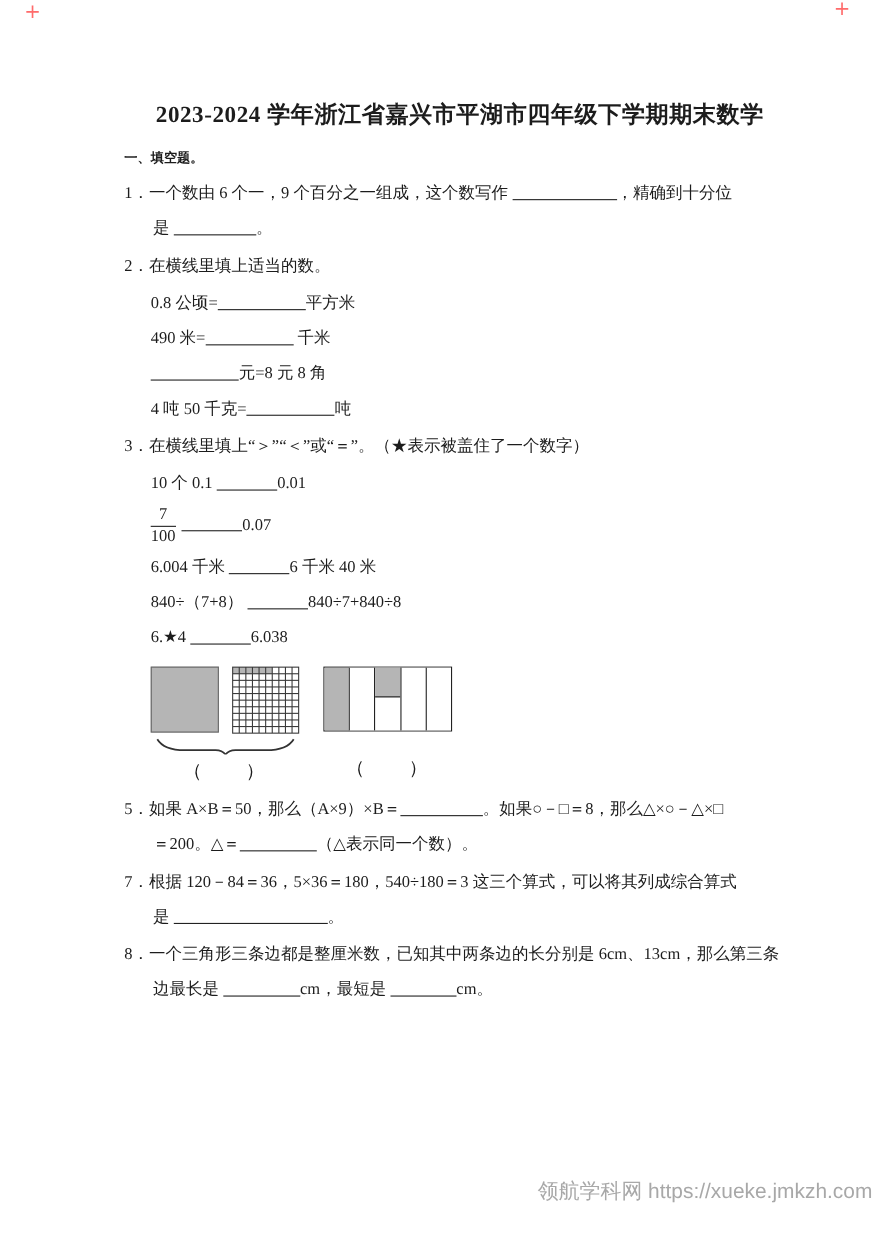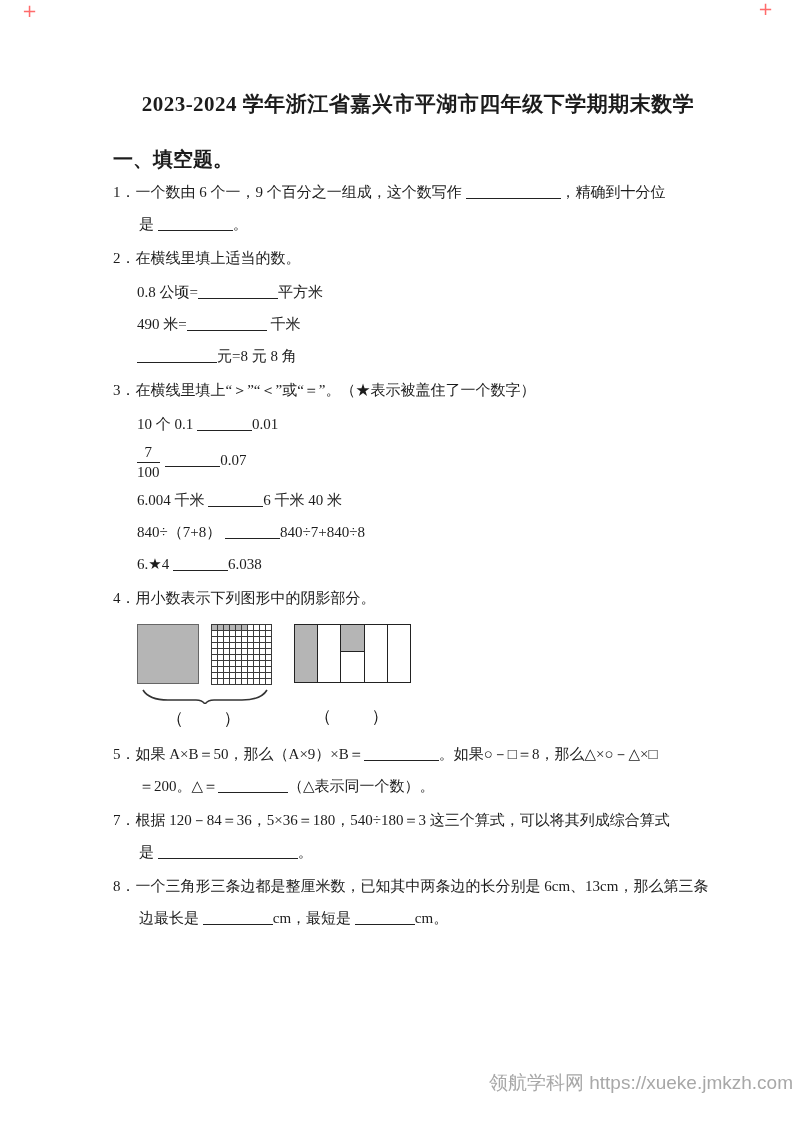--- a/index.html
+++ b/index.html
@@ -22,22 +22,22 @@
   .crop-mark.tl{left:22px;top:2px;}
   .crop-mark.tr{right:20px;top:0px;}
   .content{padding:80px 70px 0 113px;}
   .title{
     text-align:center;
     font-size:21px;font-weight:bold;
     line-height:48px;
     letter-spacing:0.5px;
   }
   .section-heading{
-    font-size:20px;font-weight:bold;
-    margin-top:16px;line-height:30px;
+    font-size:12px;font-weight:bold;
+    margin-top:0;line-height:30px;
   }
   .q{
     font-size:15px;line-height:32px;
     padding-left:26px;text-indent:-26px;
     margin:2px 0;
   }
   .subitems{padding-left:24px;font-size:15px;line-height:32px;}
   .subitem{margin:0;}
   .blank{
     display:inline-block;
@@ -118,32 +118,32 @@
     <div class="section-heading">一、填空题。</div>
 
     <p class="q"><span>1．</span><span>一个数由 6 个一，9 个百分之一组成，这个数写作 </span><span class="blank w95"></span><span>，精确到十分位</span><br>
     <span>是 </span><span class="blank w75"></span><span>。</span></p>
 
     <p class="q"><span>2．</span><span>在横线里填上适当的数。</span></p>
     <div class="subitems">
       <p class="subitem"><span>0.8 公顷=</span><span class="blank w80"></span><span>平方米</span></p>
       <p class="subitem"><span>490 米=</span><span class="blank w80"></span><span> 千米</span></p>
       <p class="subitem"><span class="blank w80"></span><span>元=8 元 8 角</span></p>
+      <p class="subitem"><span>4 吨 50 千克=</span><span class="blank w80"></span><span>吨</span></p>
     </div>
 
     <p class="q"><span>3．</span><span>在横线里填上“＞”“＜”或“＝”。（★表示被盖住了一个数字）</span></p>
     <div class="subitems">
       <p class="subitem"><span>10 个 0.1 </span><span class="blank w55"></span><span>0.01</span></p>
       <p class="subitem"><span class="frac"><span class="num">7</span><span class="den">100</span></span> <span class="blank w55"></span><span>0.07</span></p>
       <p class="subitem"><span>6.004 千米 </span><span class="blank w55"></span><span>6 千米 40 米</span></p>
       <p class="subitem"><span>840÷（7+8） </span><span class="blank w55"></span><span>840÷7+840÷8</span></p>
       <p class="subitem"><span>6.★4 </span><span class="blank w55"></span><span>6.038</span></p>
     </div>
 
-    <p class="q"><span>4．</span><span>用小数表示下列图形中的阴影部分。</span></p>
     <div class="figures">
       <div class="figgroup">
         <div class="figrow">
           <div class="solid-square"></div>
           <div class="dgrid">
               <div class="gcell shaded"></div>
               <div class="gcell shaded"></div>
               <div class="gcell shaded"></div>
               <div class="gcell shaded"></div>
               <div class="gcell shaded"></div>

